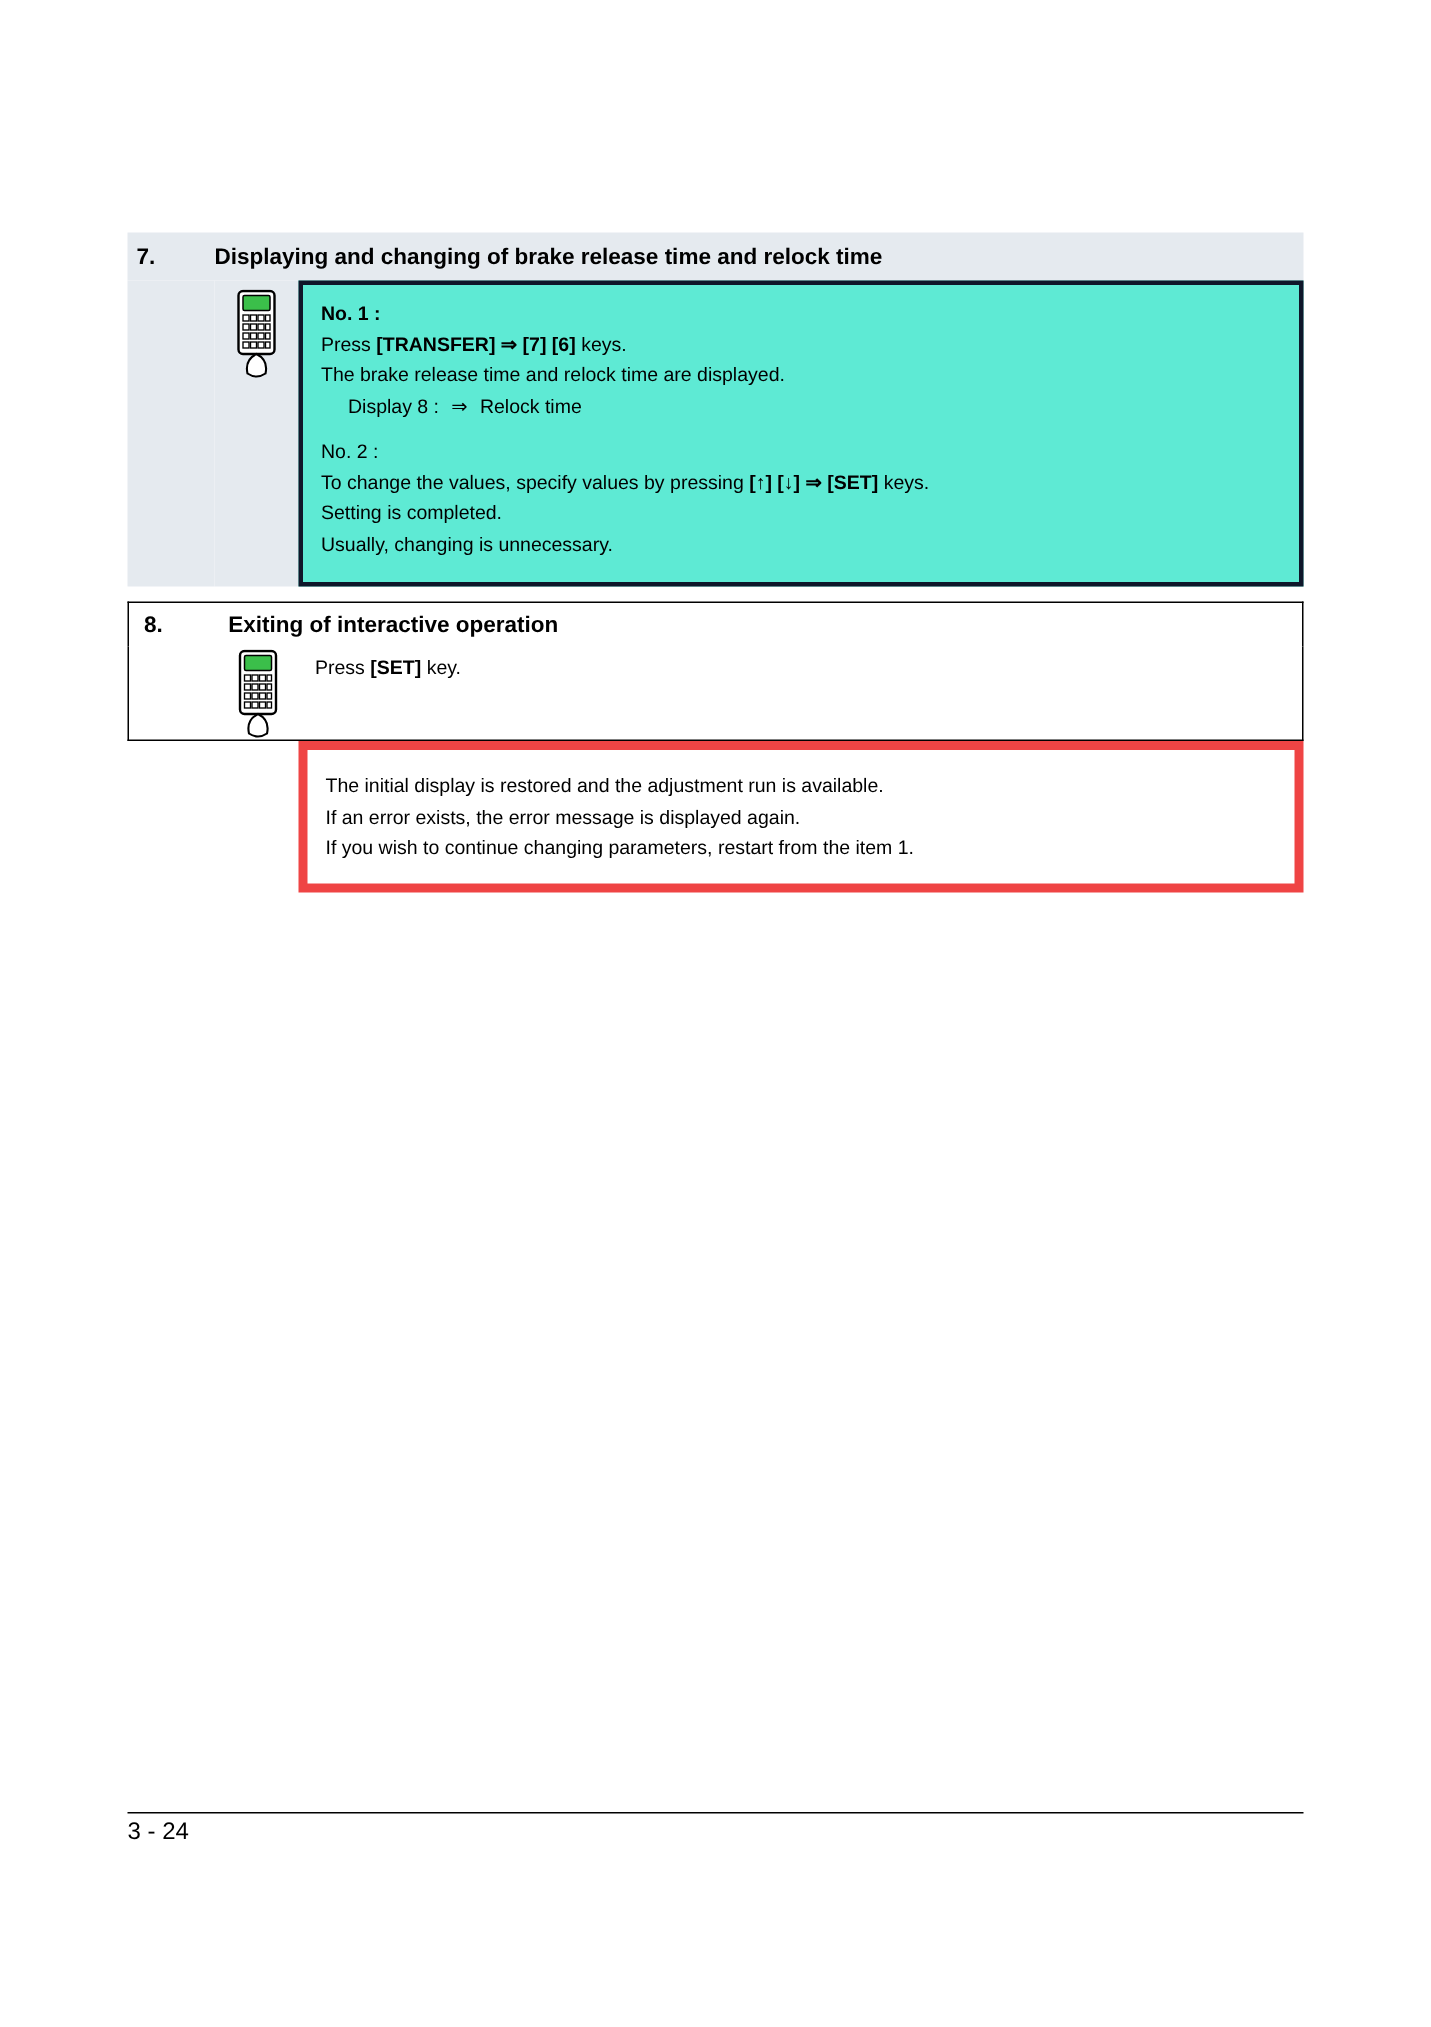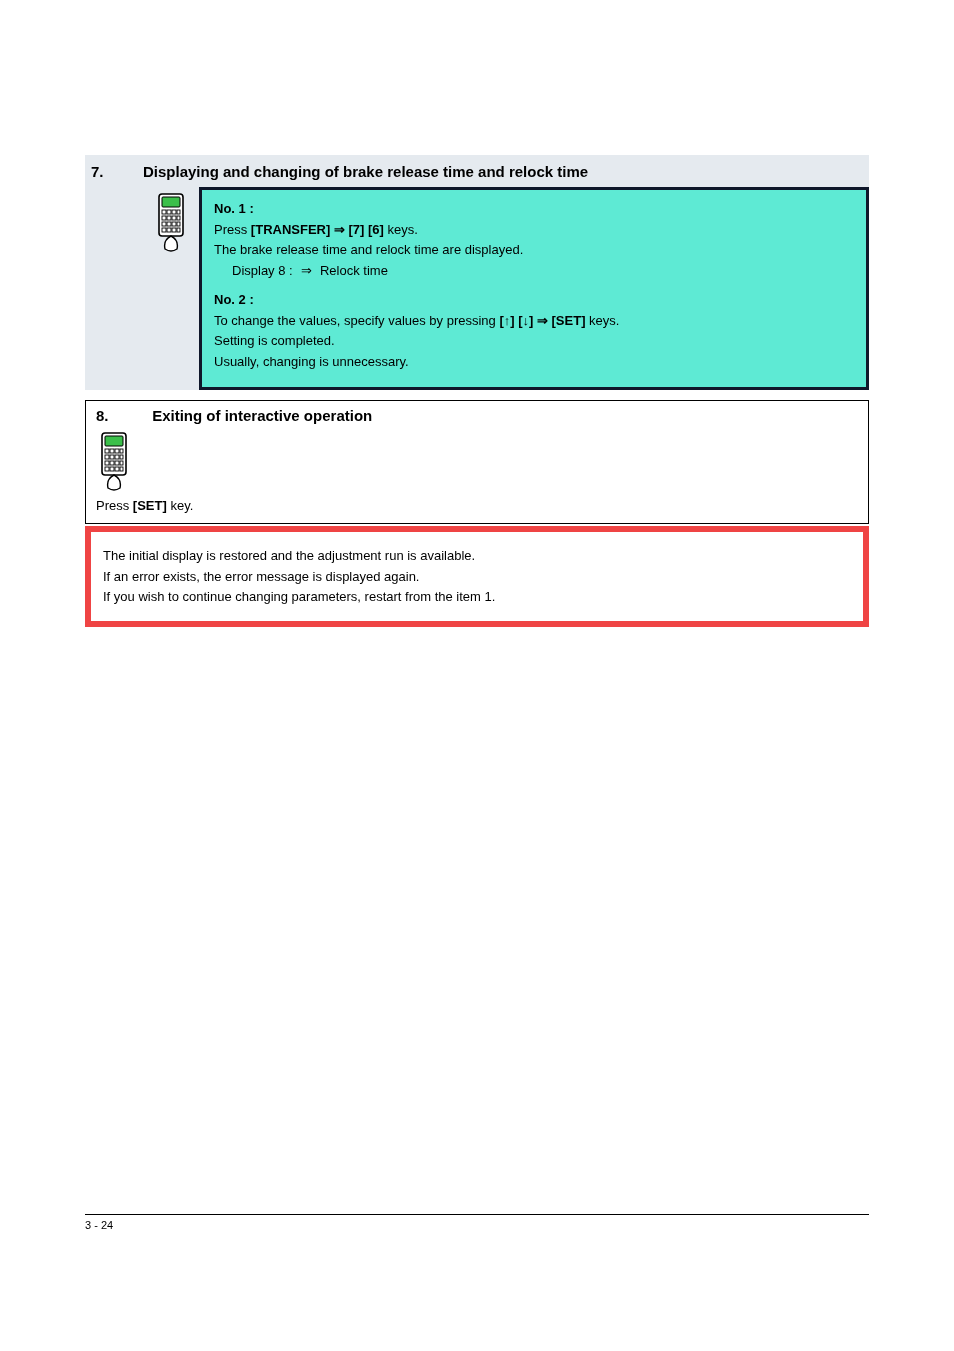--- a/index.html
+++ b/index.html
@@ -57,21 +57,20 @@
 
   
   .remote-icon {
     width: 30px;
   }
   .remote-icon svg { display: block; }
 
   
   .sec8-row {
     display: flex;
-    flex-direction: column;
   }
   .sec8-row .num-col {
     width: 58px;
     padding-left: 6px;
     font-size: 15px;
     font-weight: bold;
   }
   .sec8-row .icon-col2 {
     width: 56px;
     padding-top: 2px;
@@ -99,31 +98,31 @@
   }
 
   .intro-line { padding: 6px 10px 10px 10px; }
 
   .para { margin: 3px 0; line-height: 1.35; }
   .label-line { font-weight: bold; margin-top: 6px; }
   .indent { padding-left: 18px; }
   .arrow { font-family: "DejaVu Sans", Arial, sans-serif; display: inline-block; width: 20px; text-align: center; }
 
   
-  .no2-label { font-weight: bold; margin-top: 12px; }
+  .no2-label { font-weight: normal; margin-top: 12px; }
 
   
   .footer {
     position: absolute;
     left: 85px;
     right: 85px;
     bottom: 120px;
   }
   .footer hr { border: none; border-top: 1px solid #000; margin-bottom: 4px; }
-  .footer-row { display: flex; font-size: 11px; align-items: center; }
+  .footer-row { display: flex; font-size: 16px; align-items: center; }
   .footer-row .fl { width: 120px; }
   .footer-row .fc { flex: 1; text-align: center; }
   .footer-row .fr { width: 200px; text-align: right; }
   .serif { font-family: "Times New Roman", Times, serif; }
 </style>
 </head>
 <body>
 
 <div class="page">
 

